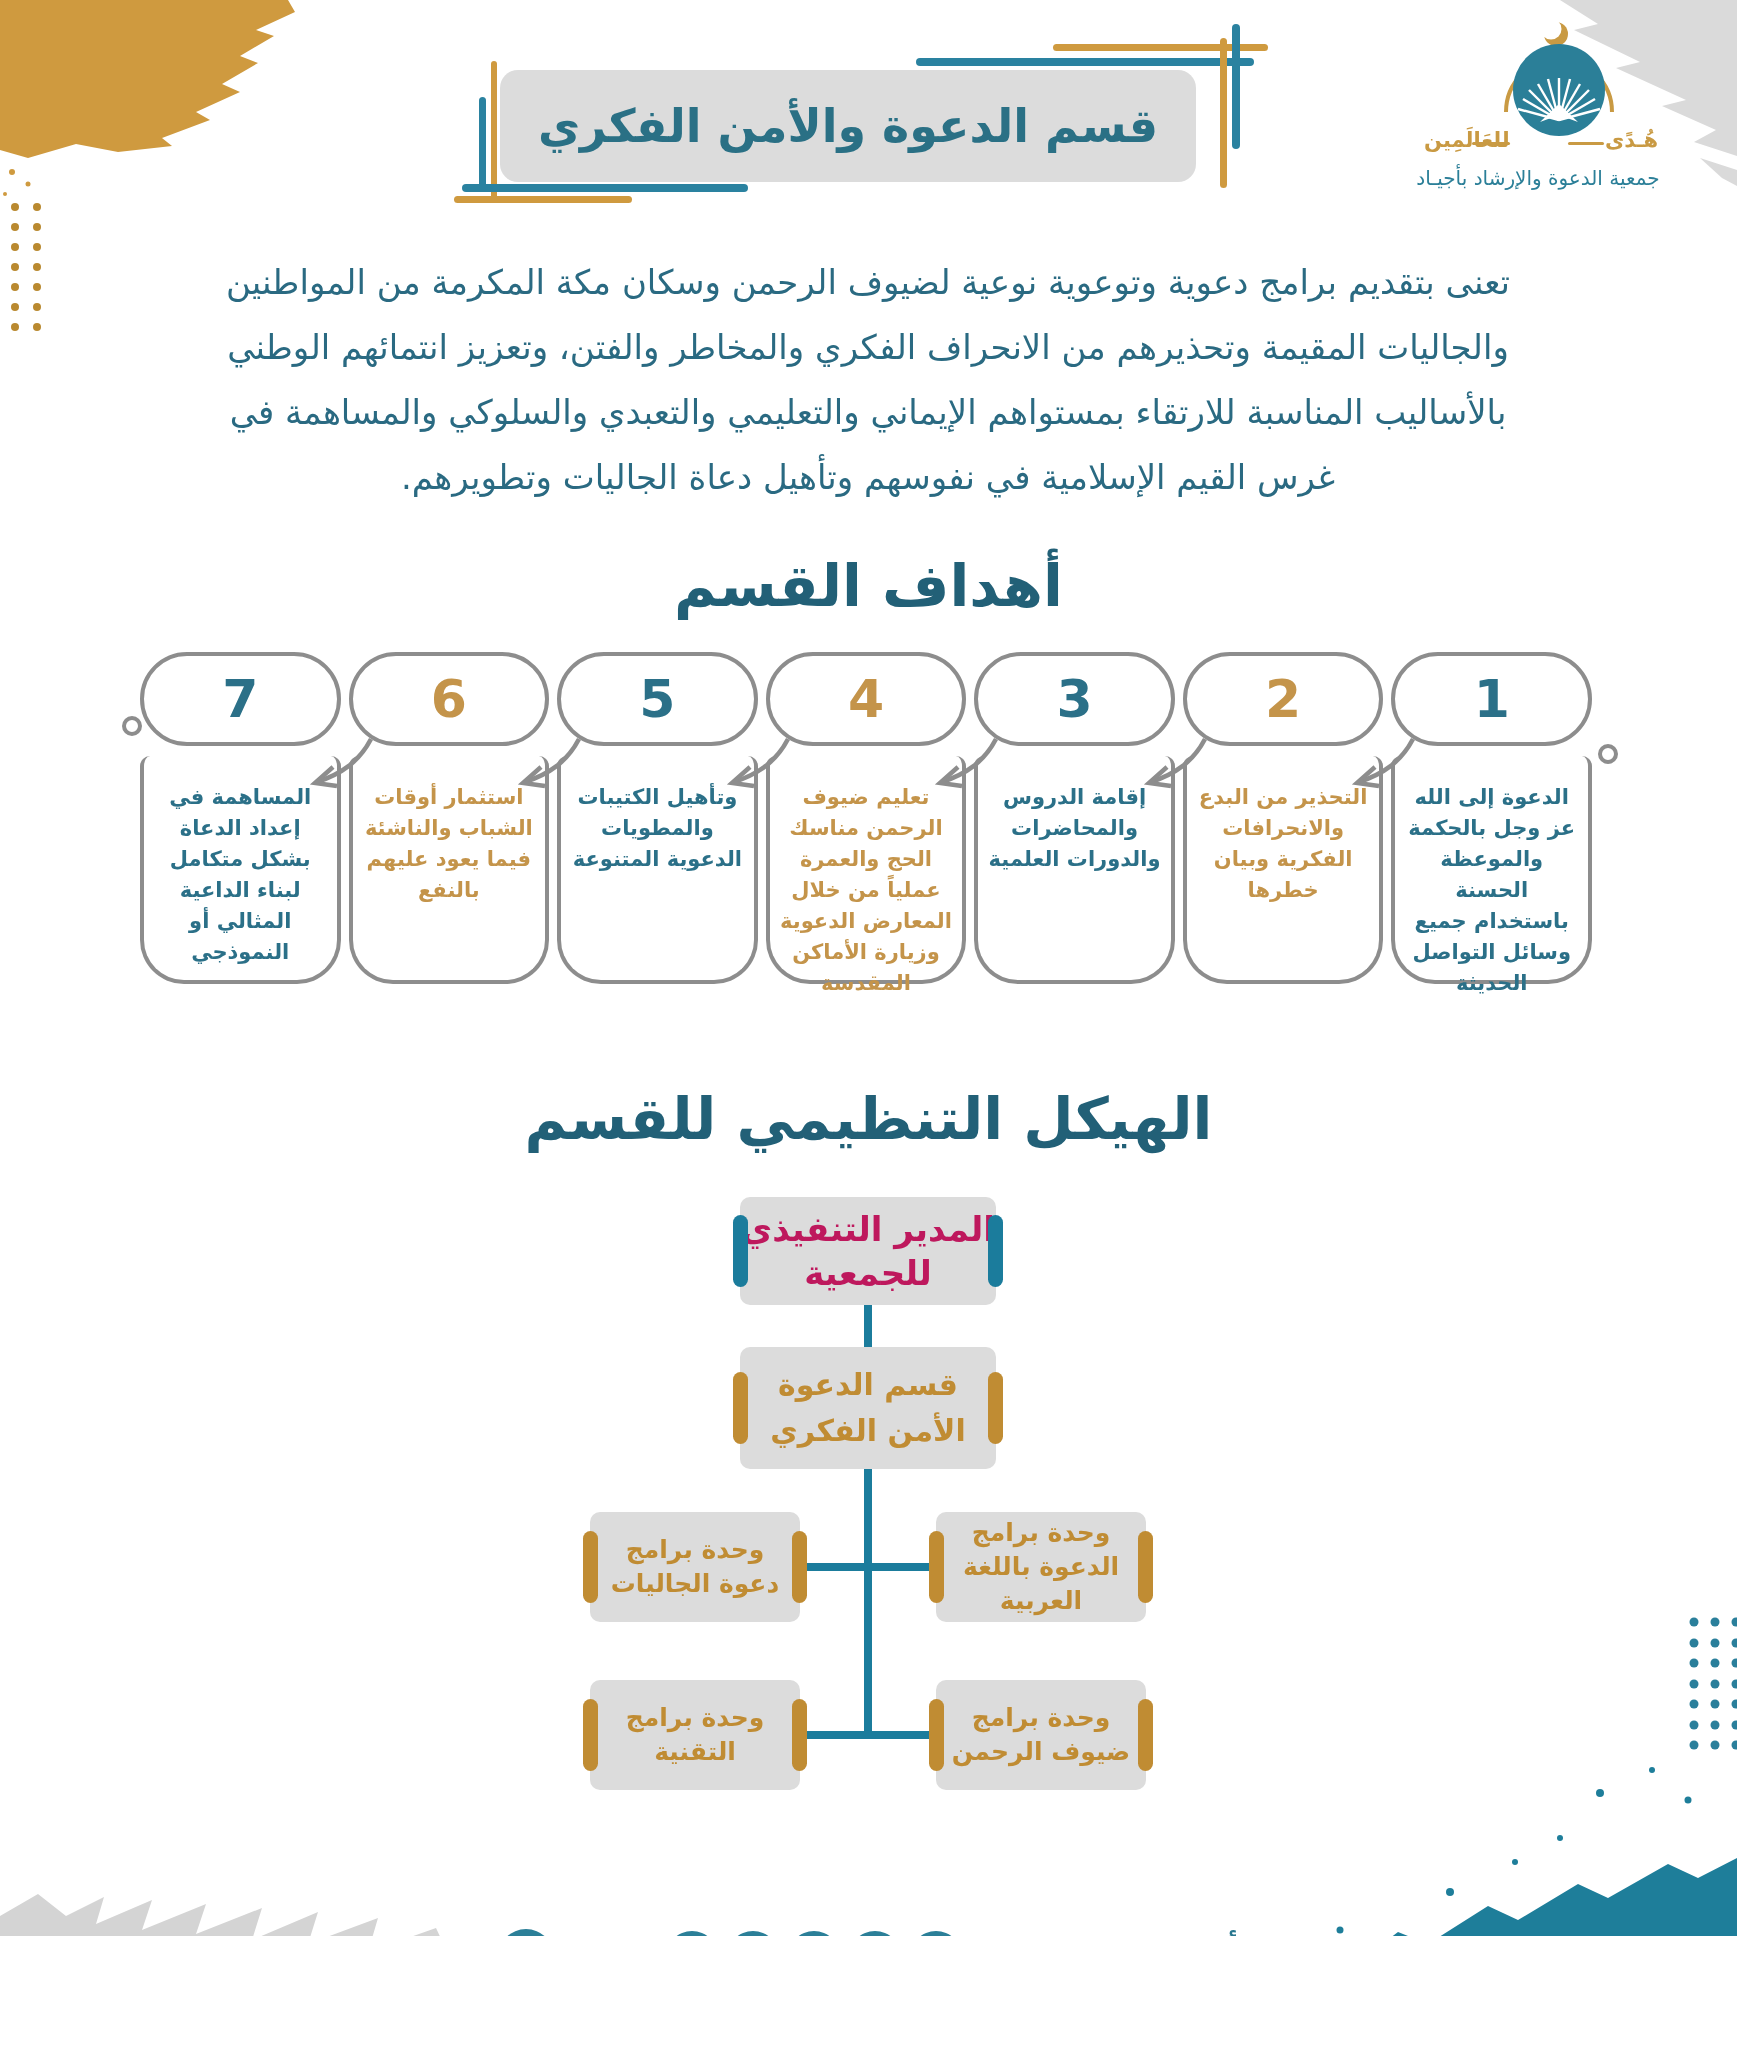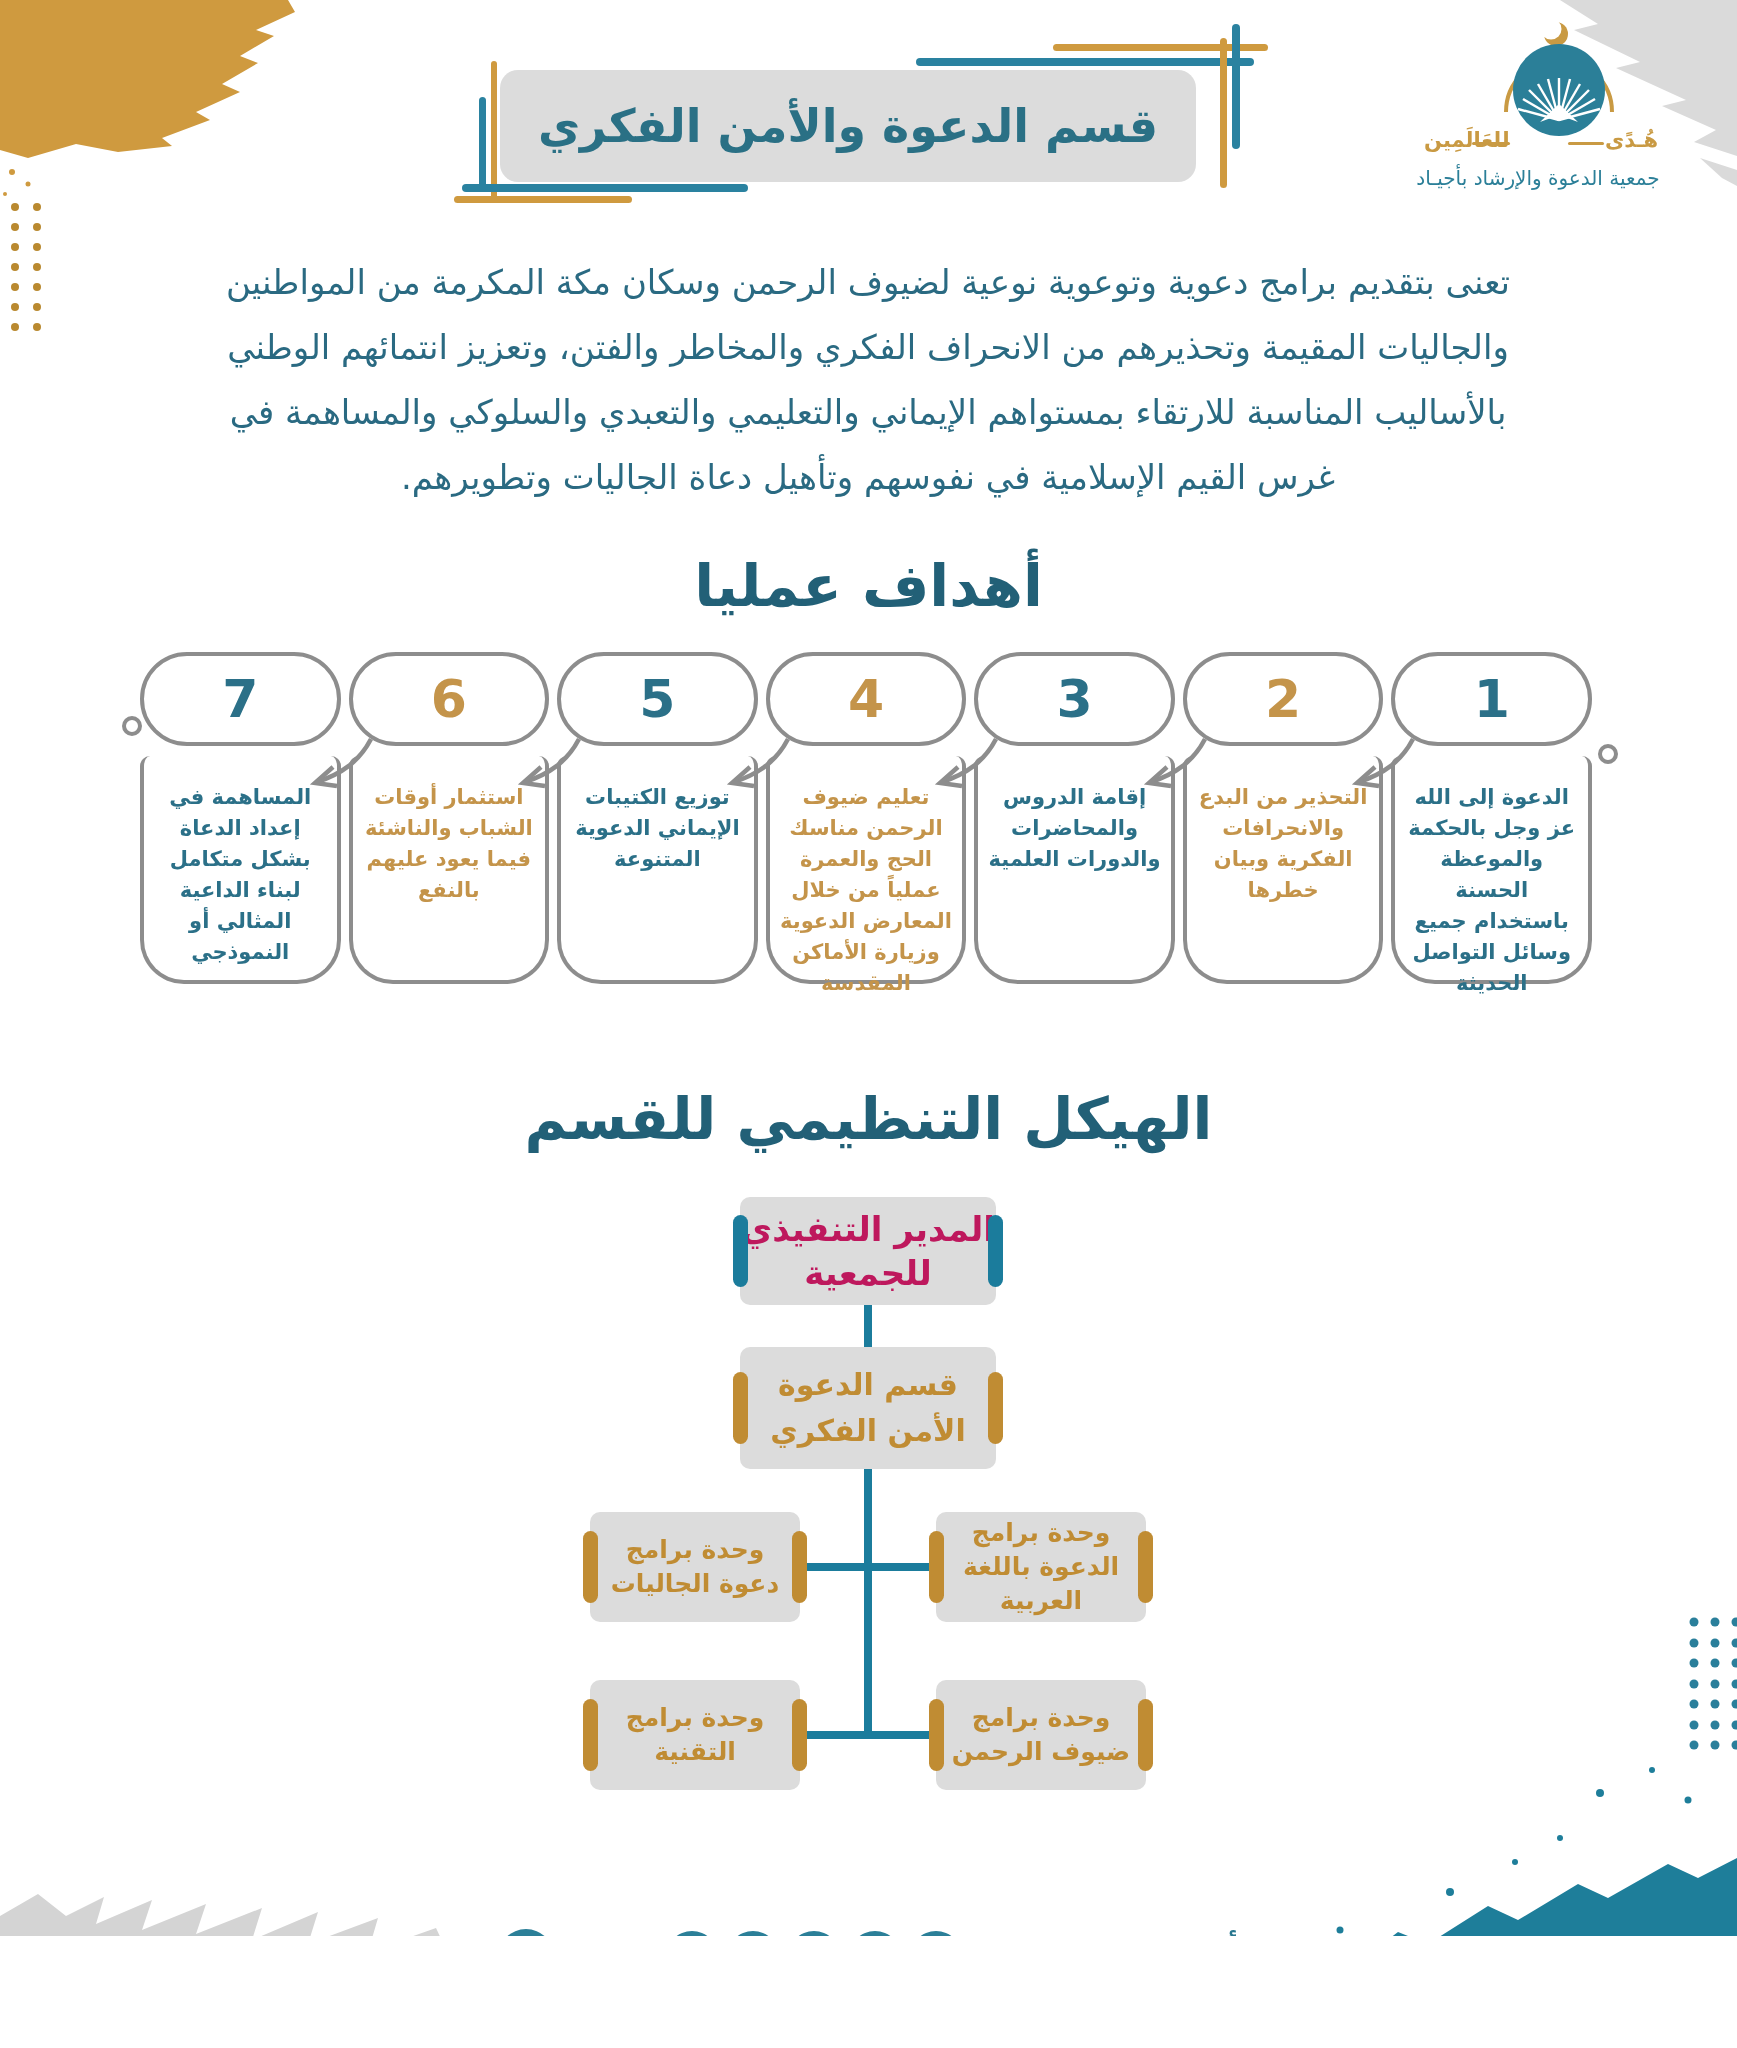--- a/index.html
+++ b/index.html
@@ -209,21 +209,21 @@
     <div class="logo-org-name">جمعية الدعوة والإرشاد بأجيـاد</div>
   </div>
 
   <div class="intro">
     <div class="line">تعنى بتقديم برامج دعوية وتوعوية نوعية لضيوف الرحمن وسكان مكة المكرمة من المواطنين</div>
     <div class="line">والجاليات المقيمة وتحذيرهم من الانحراف الفكري والمخاطر والفتن، وتعزيز انتمائهم الوطني</div>
     <div class="line">بالأساليب المناسبة للارتقاء بمستواهم الإيماني والتعليمي والتعبدي والسلوكي والمساهمة في</div>
     <div class="line">غرس القيم الإسلامية في نفوسهم وتأهيل دعاة الجاليات وتطويرهم.</div>
   </div>
 
-  <h2 class="section-heading h-goals">أهداف عمليا</h2>
+  <h2 class="section-heading h-goals">أهداف القسم</h2>
 
   <div class="goals-row">
     <div class="goal teal">
       <div class="goal-head">
           <span class="goal-num">1</span>
         </div>
       <div class="goal-body">
           <p class="goal-text">الدعوة إلى الله عز وجل بالحكمة والموعظة الحسنة باستخدام جميع وسائل التواصل الحديثة</p>
         </div>
       <div class="goal-dot first"></div>
@@ -262,21 +262,21 @@
       <svg class="goal-arrow" viewBox="0 0 76 60">
           <path d="M74,3 C62,26 44,38 20,46" fill="none" stroke="#8d8d8d" stroke-width="4.5"></path>
           <polyline points="36,31 18,47 40,50" fill="none" stroke="#8d8d8d" stroke-width="4.5"></polyline>
         </svg>
     </div>
     <div class="goal teal">
       <div class="goal-head">
           <span class="goal-num">5</span>
         </div>
       <div class="goal-body">
-          <p class="goal-text">توزيع الكتيبات الإيماني الدعوية المتنوعة</p>
+          <p class="goal-text">وتأهيل الكتيبات والمطويات الدعوية المتنوعة</p>
         </div>
       <svg class="goal-arrow" viewBox="0 0 76 60">
           <path d="M74,3 C62,26 44,38 20,46" fill="none" stroke="#8d8d8d" stroke-width="4.5"></path>
           <polyline points="36,31 18,47 40,50" fill="none" stroke="#8d8d8d" stroke-width="4.5"></polyline>
         </svg>
     </div>
     <div class="goal gold">
       <div class="goal-head">
           <span class="goal-num">6</span>
         </div>

